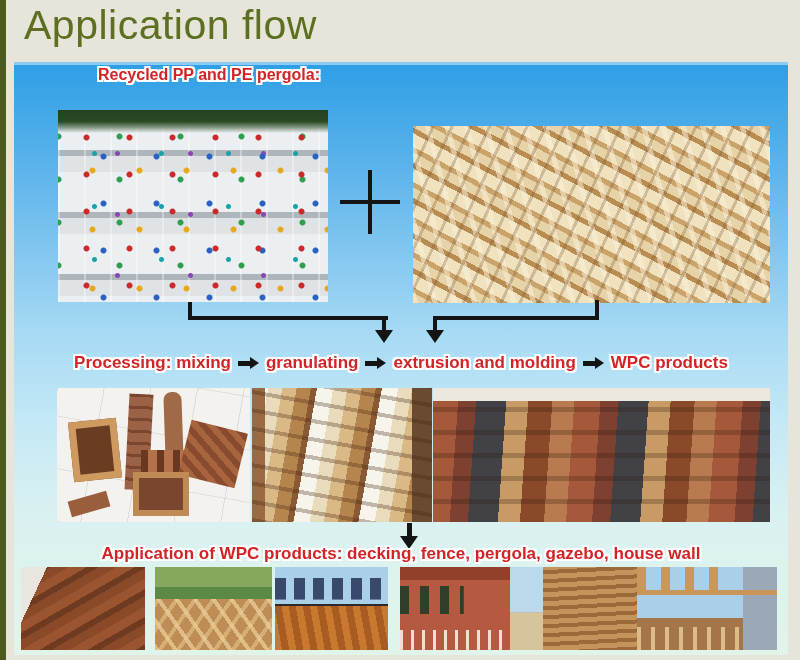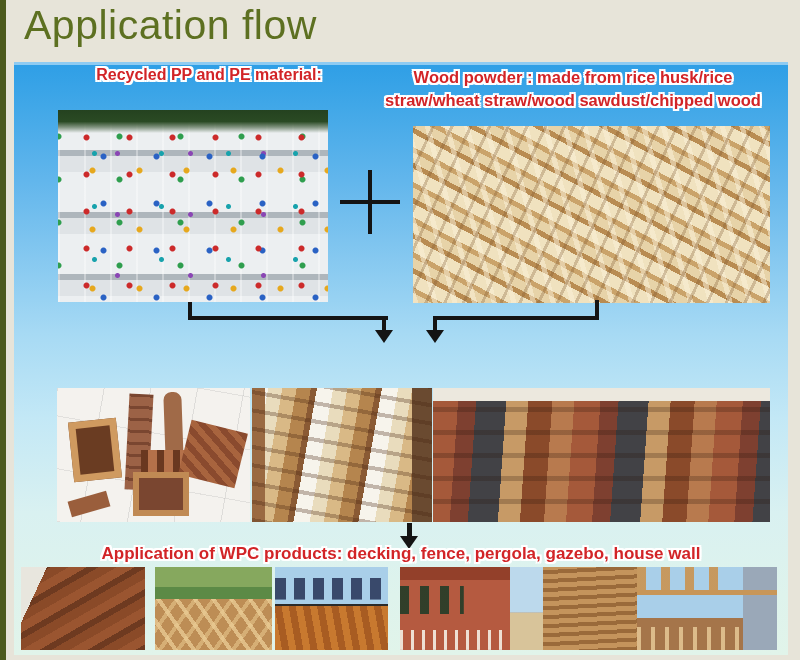--- a/index.html
+++ b/index.html
@@ -114,45 +114,59 @@
       #a9cfe9;}
 </style>
 </head>
 <body>
 
 <div class="accent-bar"></div>
 <h1 class="title">Application flow</h1>
 
 <div class="panel">
 
-  <div class="label-left rtx">Recycled PP and PE material:</div>
-  <div class="label-right rtx">
-    <span>Wood powder : made from rice husk/rice</span><br>
-    <span>straw/wheat straw/wood sawdust/chipped wood</span>
-  </div>
+  <div class="label-left rtx">Recycled PP and PE pergola:</div>
 
   <div class="photo" id="photo-bales"></div>
 
   <div class="plus">
       <i class="ph"></i>
       <i class="pv"></i>
     </div>
 
   <div class="photo" id="photo-wood"></div>
 
   <div class="conn" style="left:174px;top:240px;width:4px;height:18px;"></div>
   <div class="conn" style="left:174px;top:254px;width:200px;height:4px;"></div>
   <div class="conn" style="left:368px;top:254px;width:4px;height:14px;"></div>
   <div class="ah" style="left:361px;top:268px;"></div>
 
   <div class="conn" style="left:581px;top:238px;width:4px;height:20px;"></div>
   <div class="conn" style="left:419px;top:254px;width:166px;height:4px;"></div>
   <div class="conn" style="left:419px;top:254px;width:4px;height:14px;"></div>
   <div class="ah" style="left:412px;top:268px;"></div>
 
+  <div class="process-row">
+    <span class="rtx">Processing: mixing</span>
+    <span class="fa">
+        <i class="fb"></i>
+        <i class="fh"></i>
+      </span>
+    <span class="rtx">granulating</span>
+    <span class="fa">
+        <i class="fb"></i>
+        <i class="fh"></i>
+      </span>
+    <span class="rtx">extrusion and molding</span>
+    <span class="fa">
+        <i class="fb"></i>
+        <i class="fh"></i>
+      </span>
+    <span class="rtx">WPC products</span>
+  </div>
 
   <div class="photo" id="photo-profiles">
     <div class="pr1"></div>
     <div class="pr2"></div>
     <div class="pr3"></div>
     <div class="pr4"></div>
     <div class="pr5"></div>
     <div class="pr6"></div>
     <div class="pr7"></div>
   </div>

